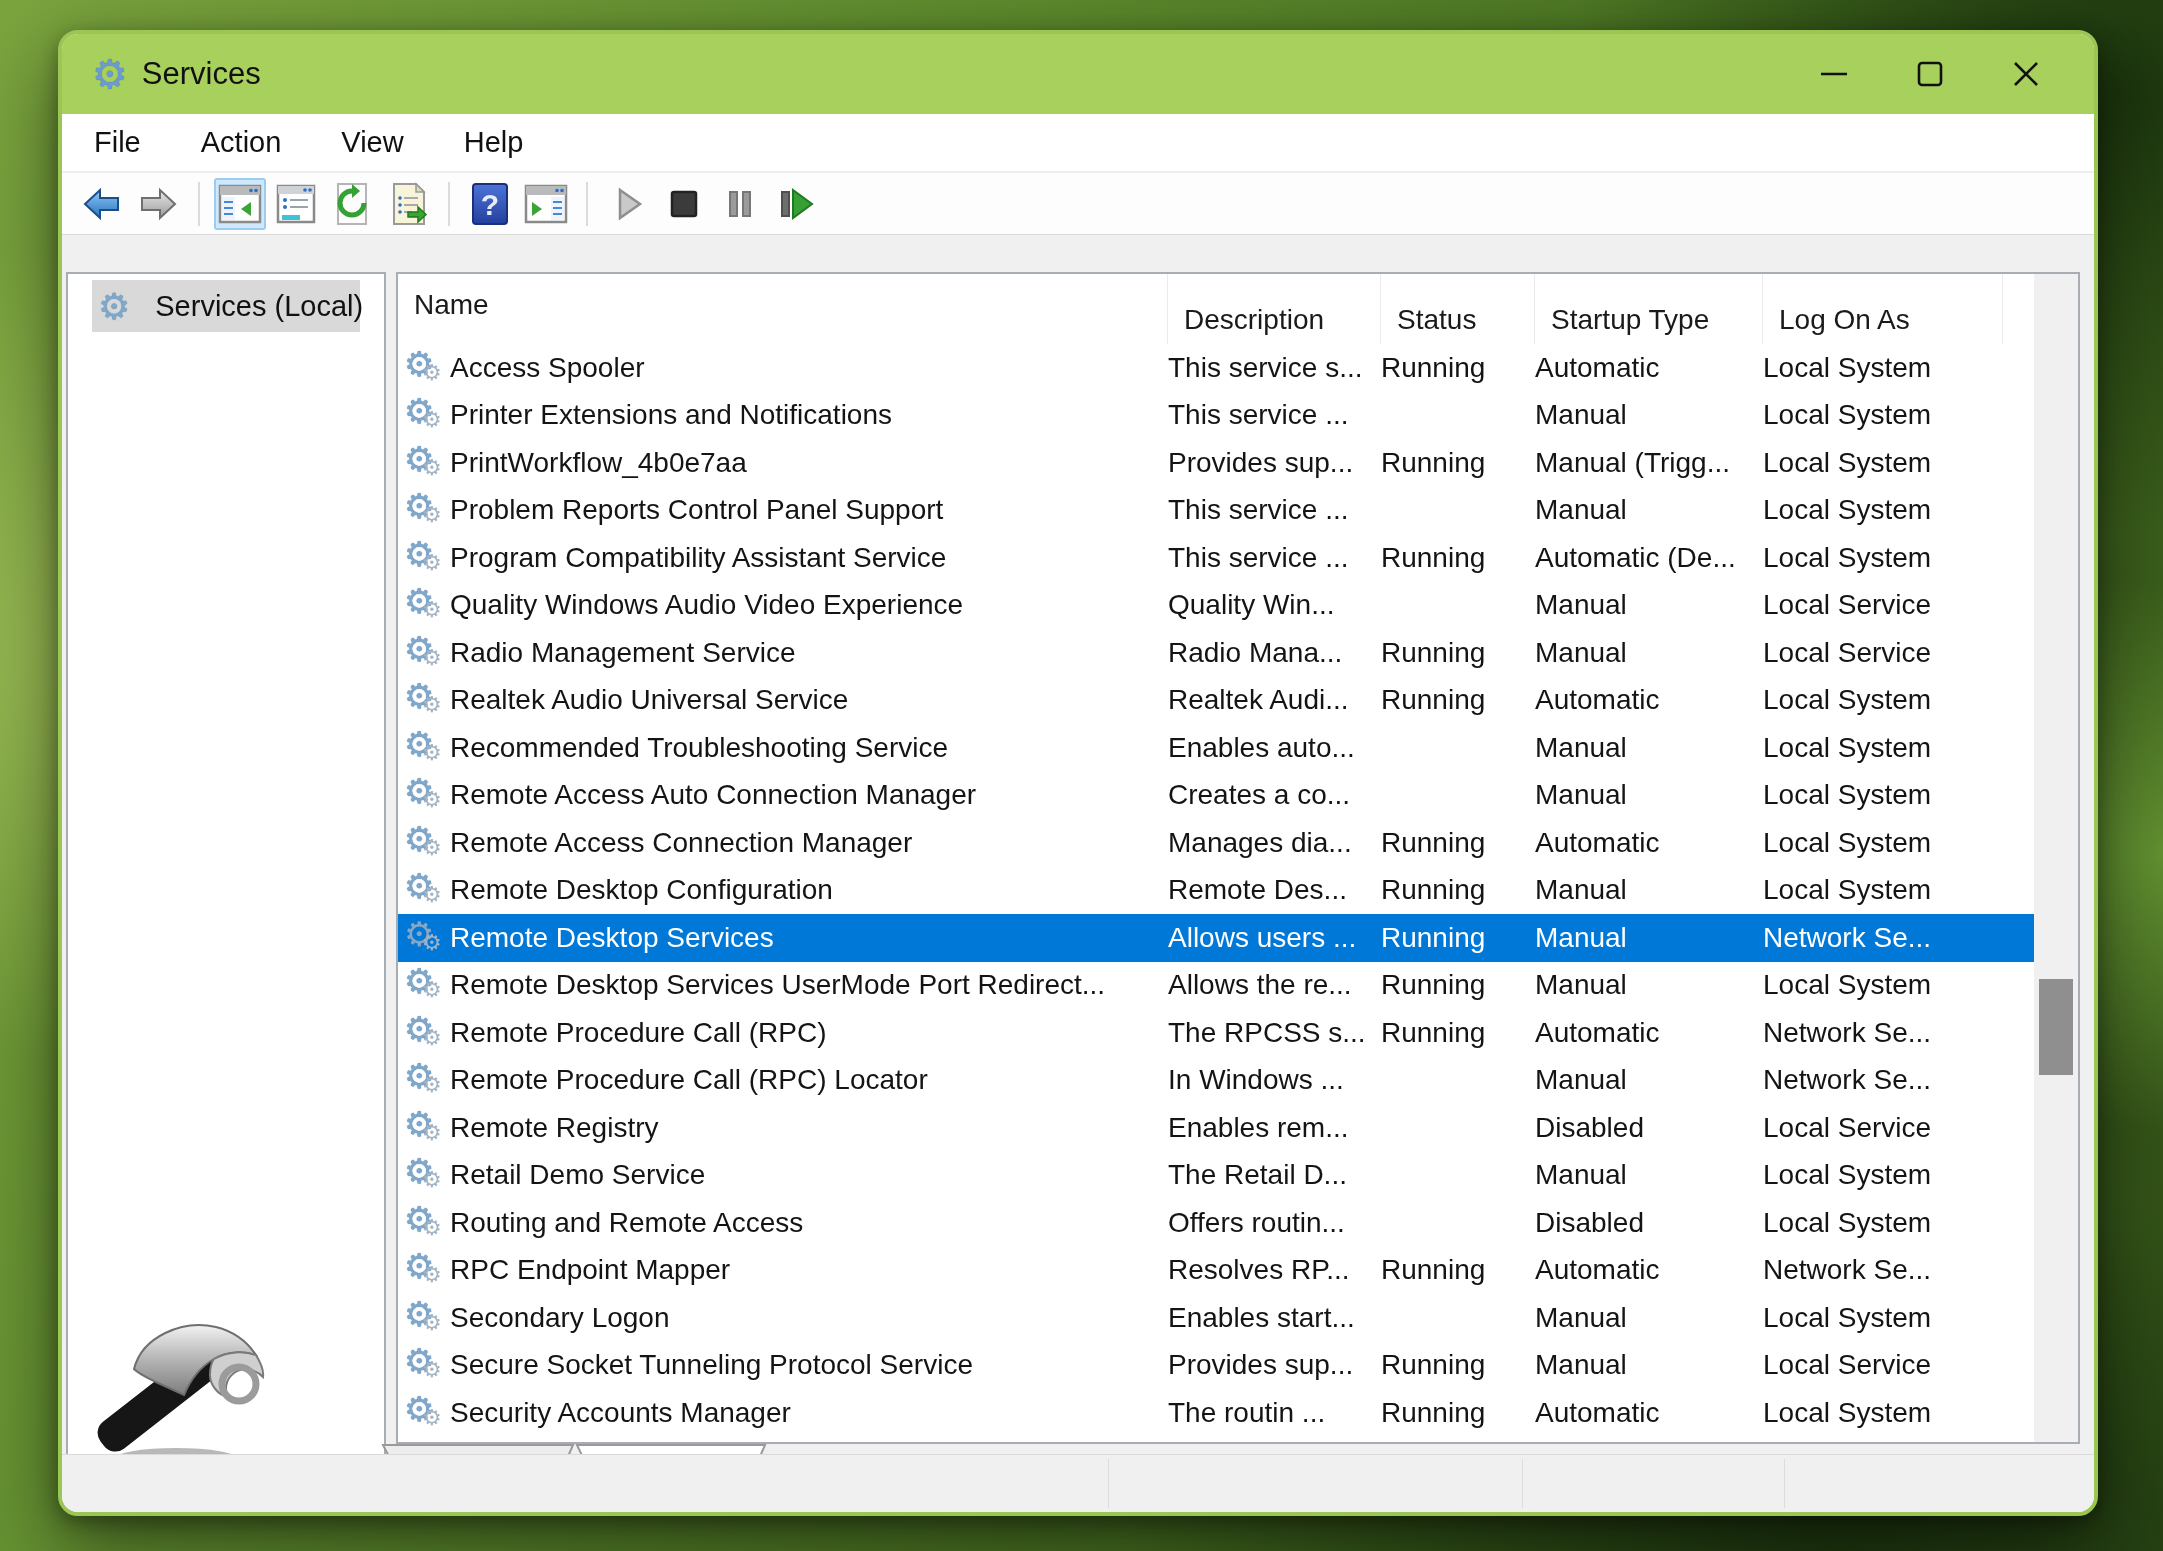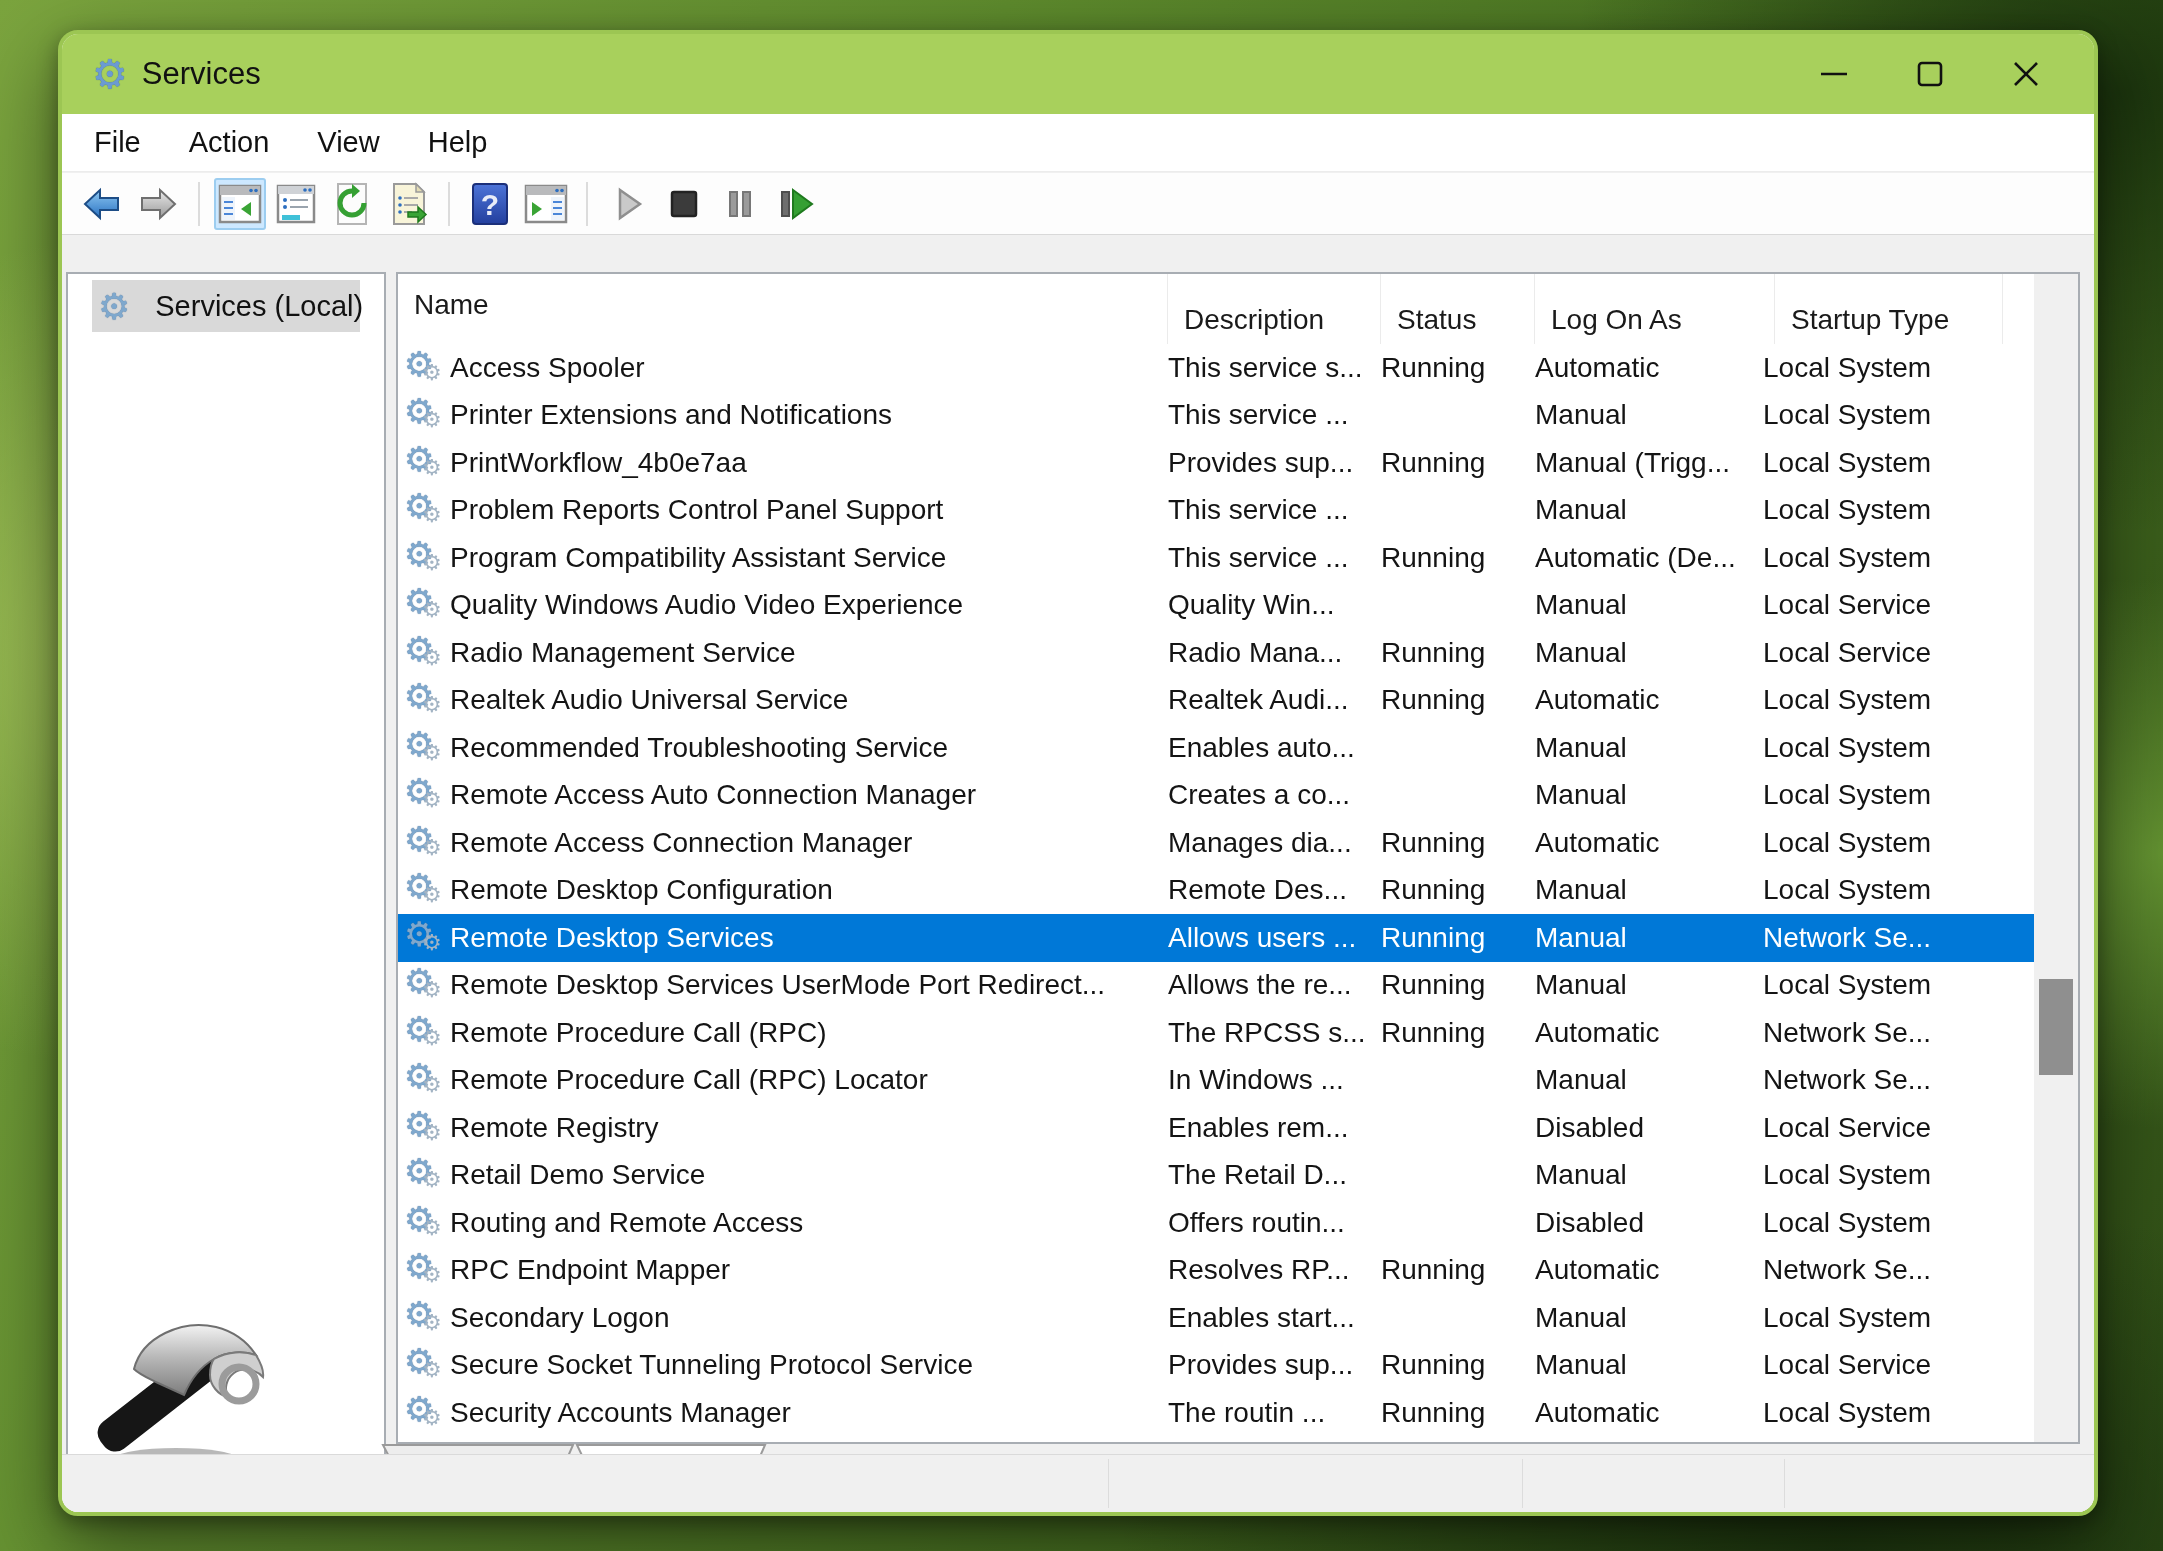--- a/index.html
+++ b/index.html
@@ -33,21 +33,21 @@
   }
   .title-icon{ margin-left:30px; font-size:40px; color:#6b9bd2; line-height:40px;
     text-shadow:0 0 1px #3c608c; font-family:"DejaVu Sans", sans-serif;}
   .title-text{ margin-left:14px; font-size:31px; color:#111; }
   .caption-buttons{ position:absolute; right:20px; top:0; height:80px; display:flex; align-items:center; }
   .cap-btn{ width:96px; height:80px; display:flex; align-items:center; justify-content:center; }
   .cap-btn svg{ display:block; }
 
   .menubar{
     position:absolute; left:0; top:80px; right:0; height:58px; background:#ffffff;
-    display:flex; align-items:center; border-bottom:1px solid #ececec;
+    display:flex; align-items:center; border-bottom:1px solid #ececec;gap:12px;
   }
   .menu-item{ font-size:29px; color:#111; padding:0 24px; }
   .menu-item:first-child{ margin-left:8px; }
 
   .toolbar{
     position:absolute; left:0; top:139px; right:0; height:62px; background:#fdfdfd;
     border-bottom:1px solid #d9d9d9;
     display:flex; align-items:center;
   }
   .tb-btn{ width:52px; height:52px; display:flex; align-items:center; justify-content:center; margin:0 2px; }
@@ -296,22 +296,22 @@
       <div class="list-panel">
         <span class="sort-caret">
           <svg width="26" height="14" viewBox="0 0 26 14">
               <polyline points="4,11 13,3 22,11" fill="none" stroke="#7a7a7a" stroke-width="2.5"></polyline>
             </svg>
         </span>
         <div class="header-row">
           <div class="hcell c-name">Name</div>
           <div class="hcell c-desc">Description</div>
           <div class="hcell c-status">Status</div>
+          <div class="hcell c-startup">Startup Type</div>
           <div class="hcell c-logon">Log On As</div>
-          <div class="hcell c-startup">Startup Type</div>
         </div>
         <div class="rows">
             <div class="trow">
     <div class="cell c-name">
       <span class="row-gear">
                   <span class="g1">⚙</span>
                   <span class="g2">⚙</span>
                 </span>
       <span class="nm">Access Spooler</span>
     </div>

